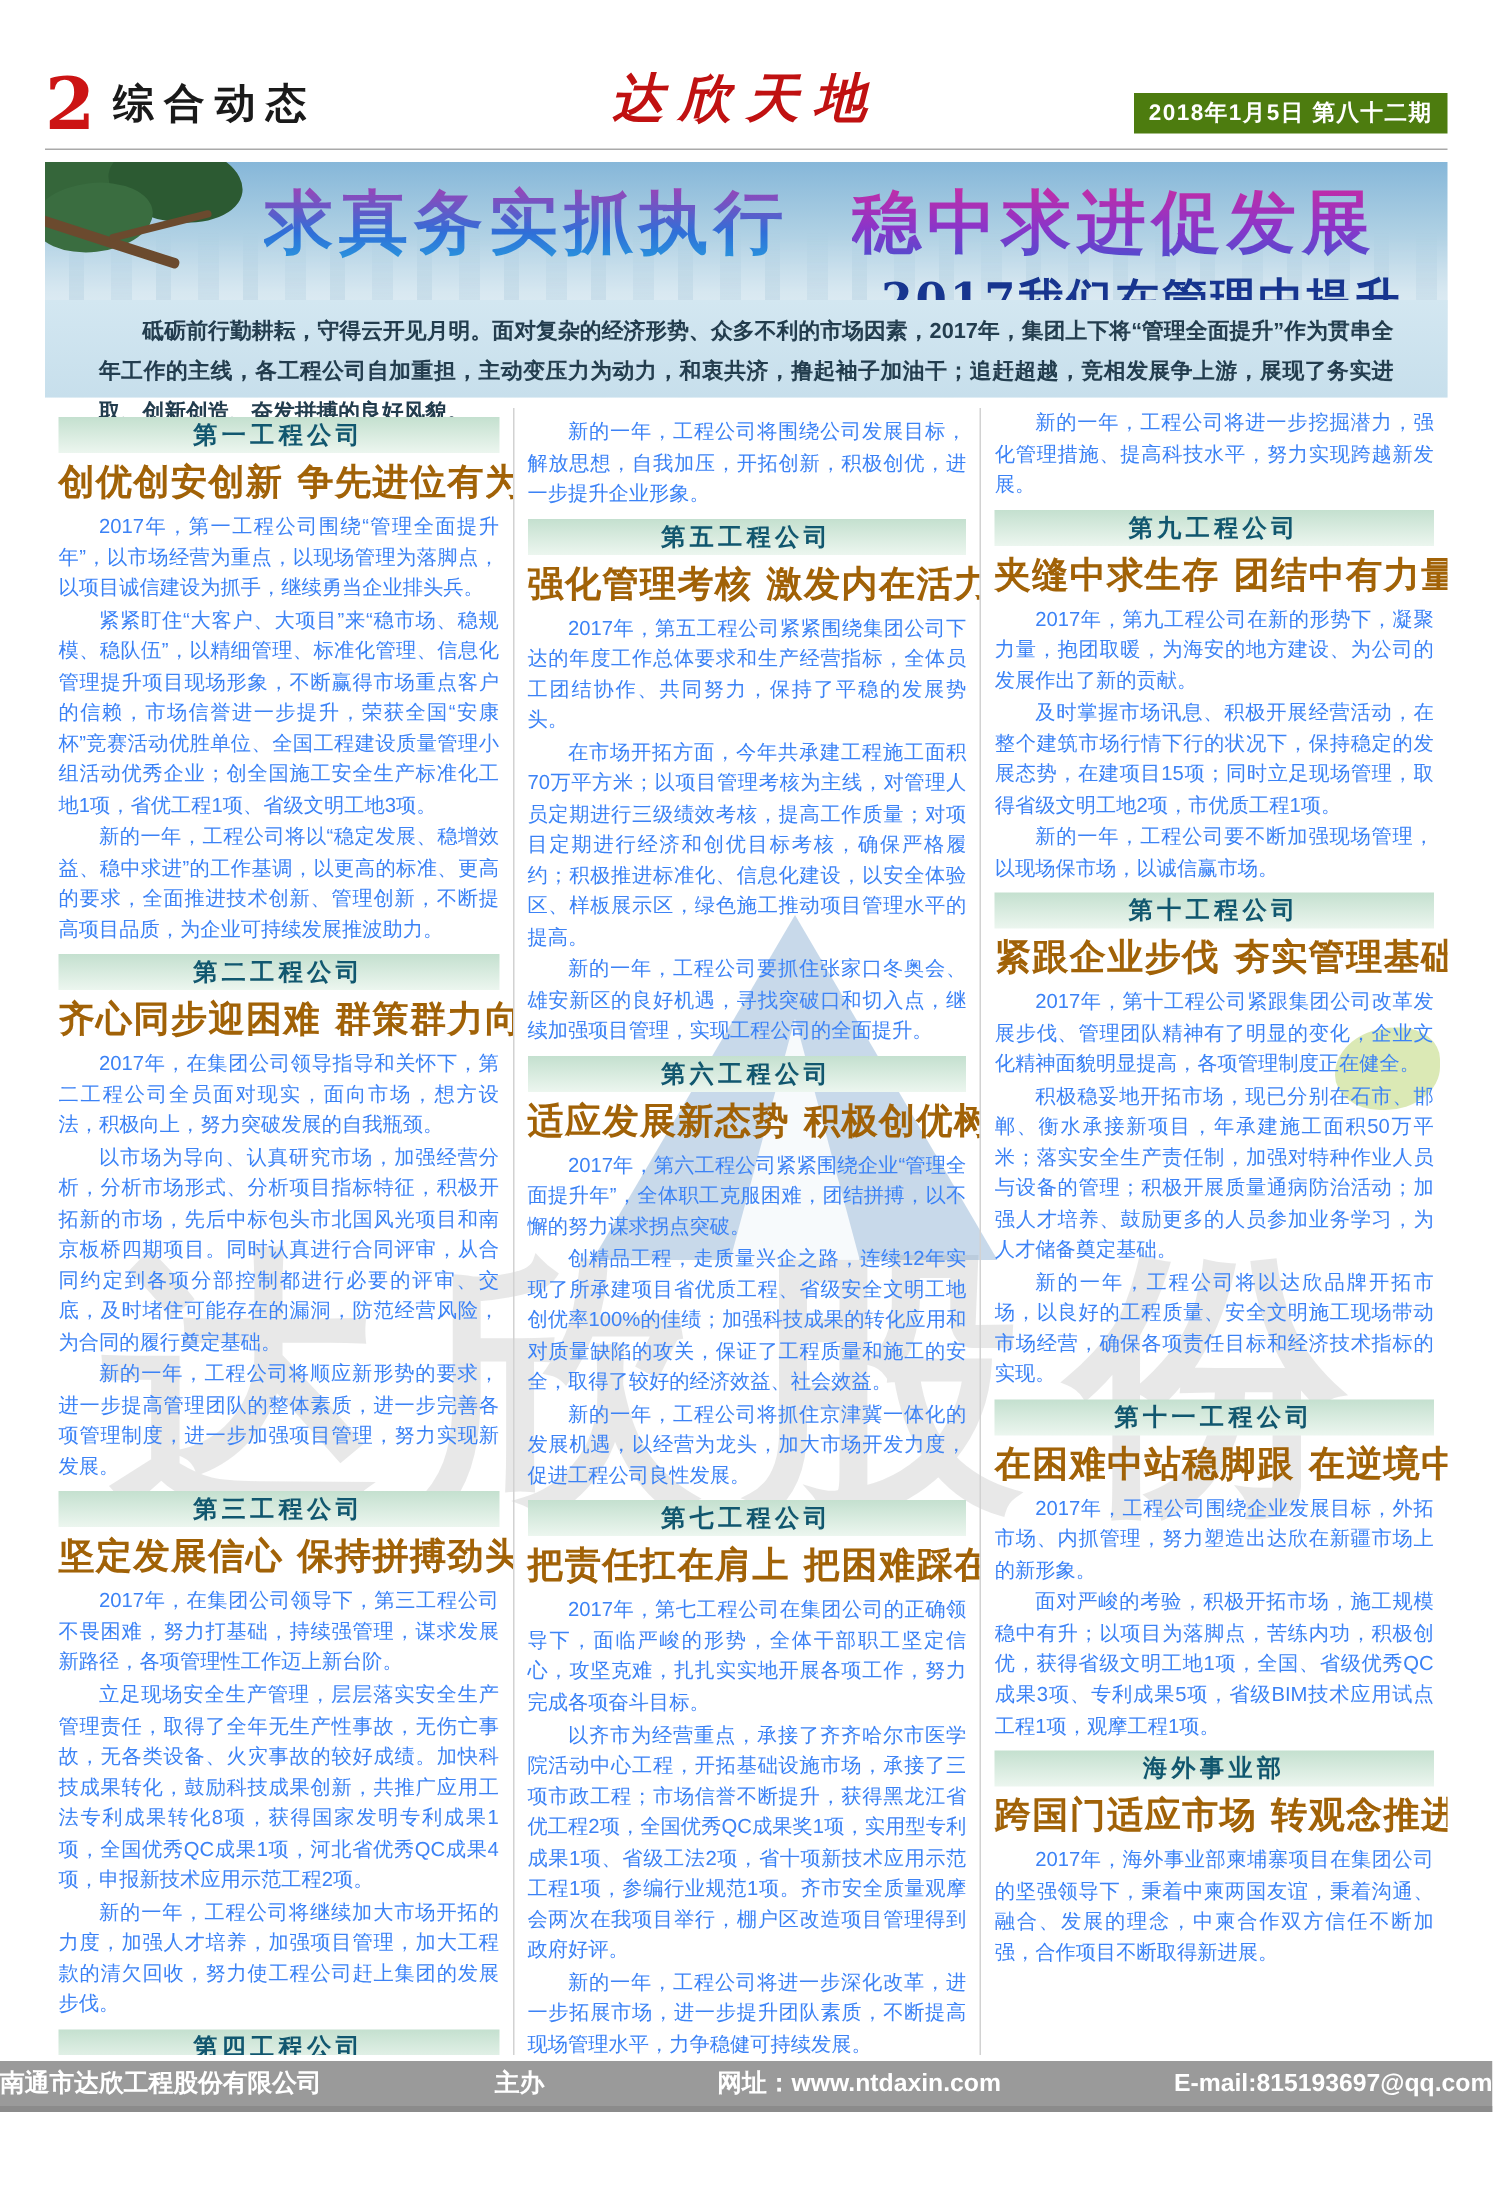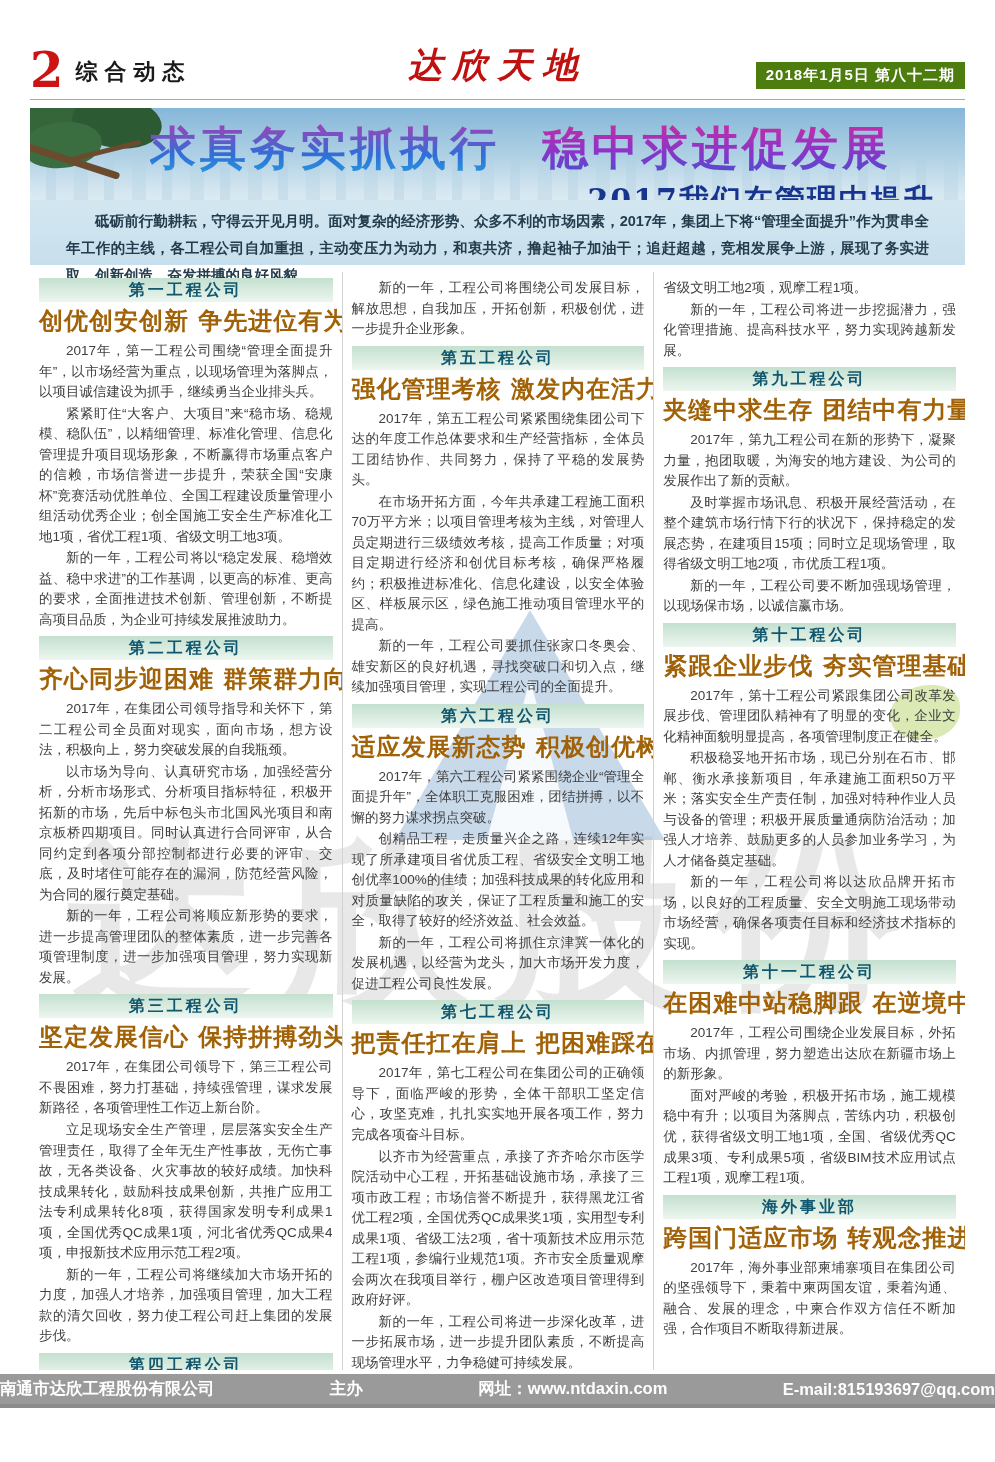--- a/index.html
+++ b/index.html
@@ -4,42 +4,42 @@
 <style>
   * { margin:0; padding:0; box-sizing:border-box; }
   html,body { background:#ffffff; }
   body { font-family:"Liberation Sans", sans-serif; width:995px; height:1462px; position:relative; overflow:hidden; }
   .page { position:absolute; inset:0; }
 
   
   .top-header { position:absolute; left:30px; right:30px; top:42px; height:58px;
     display:flex; align-items:flex-end; border-bottom:1px solid #a9a9a9; padding-bottom:8px; }
   .pageno { font-family:"DejaVu Serif", serif; font-size:48px; font-weight:bold; color:#cc1414; line-height:0.85; }
-  .section-name { font-size:22px; font-weight:bold; color:#1a1a1a; letter-spacing:7px; margin-left:12px; margin-bottom:4px; }
+  .section-name { font-size:27px; font-weight:bold; color:#1a1a1a; letter-spacing:7px; margin-left:12px; margin-bottom:4px; }
   .masthead { position:absolute; left:0; right:0; text-align:center; bottom:10px;
     font-family:"DejaVu Serif", serif; font-style:italic; font-weight:bold; font-size:35px;
     color:#c01111; letter-spacing:10px; }
   .issue-box { margin-left:auto; background:#4d7c0f; color:#fff; font-size:15px; font-weight:bold;
     padding:4px 10px; letter-spacing:1px; position:relative; z-index:2; margin-bottom:2px; }
 
   
   .banner { position:absolute; left:30px; right:30px; top:108px; height:157px; overflow:hidden;
     background:linear-gradient(180deg,#86b7d9 0%,#a9cde2 26%,#cfe3ee 55%,#eef6fa 100%); }
   .skyline { position:absolute; left:0; right:0; bottom:0; height:70%; opacity:0.35;
     background:repeating-linear-gradient(90deg, rgba(255,255,255,0.9) 0 16px, rgba(173,199,216,0.9) 16px 26px, rgba(255,255,255,0.7) 26px 44px, rgba(186,209,224,0.85) 44px 58px);
     -webkit-mask-image:linear-gradient(180deg,transparent 0,#000 60%); mask-image:linear-gradient(180deg,transparent 0,#000 60%); }
   .tree { position:absolute; left:-28px; top:-30px; width:190px; height:120px; }
   .tree .leaf { position:absolute; background:#2d5c33; border-radius:50%; }
   .tree .leaf.l1 { left:0; top:0; width:120px; height:70px; transform:rotate(-12deg); background:#35663a; }
   .tree .leaf.l2 { left:70px; top:18px; width:90px; height:52px; transform:rotate(8deg); background:#2c5a32; }
   .tree .leaf.l3 { left:20px; top:44px; width:80px; height:46px; transform:rotate(-6deg); background:#3a6d40; }
   .tree .branch { position:absolute; background:#6b4a2e; border-radius:3px; }
   .tree .b1 { left:10px; top:78px; width:110px; height:7px; transform:rotate(18deg); }
   .tree .b2 { left:70px; top:70px; width:70px; height:5px; transform:rotate(-14deg); }
-  .headline-row { position:absolute; top:10px; left:120px; right:21px; white-space:nowrap; }
+  .headline-row { position:absolute; top:10px; left:120px; right:21px; text-align:center; white-space:nowrap; }
   .headline-part { display:inline-block; font-family:"DejaVu Sans", sans-serif; font-weight:900; font-size:46px; letter-spacing:4px; }
   .hl1 { color:#2b63cf; }
   .hl2 { color:#a93bb4; margin-left:42px; }
   @supports ((-webkit-background-clip:text) or (background-clip:text)) {
     .hl1 { background:linear-gradient(180deg,#b23bb0 0%,#2f6fd8 60%,#27a3df 100%);
            -webkit-background-clip:text; background-clip:text; color:transparent; }
     .hl2 { background:linear-gradient(180deg,#d02b9e 0%,#8a35c9 55%,#3c55d0 100%);
            -webkit-background-clip:text; background-clip:text; color:transparent; }
   }
   .subheadline { position:absolute; top:72px; right:30px; font-family:"DejaVu Serif", serif;
@@ -50,21 +50,21 @@
 
   
   .main { position:absolute; left:30px; right:30px; top:272px; height:1098px; display:flex; }
   .col { width:311.6px; padding:0 9px; height:100%; overflow:hidden; position:relative; z-index:2; }
   .col + .col { border-left:1px solid #d2d2d2; }
   .art-band { margin-top:6px; text-align:center; font-size:16px; font-weight:bold; color:#11576f;
     letter-spacing:3px; background:linear-gradient(180deg,#c4e0cf 0%,#ecf6ef 100%); padding:2px 0 1px 0;
     font-family:"DejaVu Serif", serif; }
   .art-headline { text-align:center; font-size:24px; font-weight:bold; color:#a16207;
     letter-spacing:1px; padding:3px 0 4px 0; white-space:nowrap; font-family:"DejaVu Sans", sans-serif; }
-  .col p { font-size:13.5px; line-height:1.52; color:#404040; text-align:justify; text-indent:2em; margin-bottom:1px; }
+  .col p { font-size:13.5px; line-height:1.52; color:#3b82f6; text-align:justify; text-indent:2em; margin-bottom:1px; }
   .col p.no-indent { text-indent:0; }
 
   
   .watermark-text { position:absolute; left:30px; top:800px; width:935px; text-align:center;
     font-family:Liberation Sans, sans-serif; font-size:185px; font-weight:bold; color:rgba(150,150,150,0.22);
     letter-spacing:30px; white-space:nowrap; z-index:1; pointer-events:none; }
   .logo-wm { position:absolute; left:395px; top:610px; width:270px; height:230px; z-index:1; pointer-events:none; }
   .logo-wm .tri { position:absolute; left:0; top:0; width:100%; height:100%;
     background:rgba(125,165,205,0.42); clip-path:polygon(50% 0,100% 100%,0 100%); }
   .logo-wm .tri-cut { position:absolute; left:34%; top:30%; width:32%; height:70%;
@@ -157,21 +157,20 @@
 
       <div class="art-band">第七工程公司</div>
       <div class="art-headline">把责任扛在肩上 把困难踩在脚下</div>
       <p>2017年，第七工程公司在集团公司的正确领导下，面临严峻的形势，全体干部职工坚定信心，攻坚克难，扎扎实实地开展各项工作，努力完成各项奋斗目标。</p>
       <p>以齐市为经营重点，承接了齐齐哈尔市医学院活动中心工程，开拓基础设施市场，承接了三项市政工程；市场信誉不断提升，获得黑龙江省优工程2项，全国优秀QC成果奖1项，实用型专利成果1项、省级工法2项，省十项新技术应用示范工程1项，参编行业规范1项。齐市安全质量观摩会两次在我项目举行，棚户区改造项目管理得到政府好评。</p>
       <p>新的一年，工程公司将进一步深化改革，进一步拓展市场，进一步提升团队素质，不断提高现场管理水平，力争稳健可持续发展。</p>
 
     </div>
 
     <div class="col">
-      <p class="no-indent" style="margin-top:6px">省级文明工地2项，观摩工程1项。</p>
       <p>新的一年，工程公司将进一步挖掘潜力，强化管理措施、提高科技水平，努力实现跨越新发展。</p>
 
       <div class="art-band">第九工程公司</div>
       <div class="art-headline">夹缝中求生存 团结中有力量</div>
       <p>2017年，第九工程公司在新的形势下，凝聚力量，抱团取暖，为海安的地方建设、为公司的发展作出了新的贡献。</p>
       <p>及时掌握市场讯息、积极开展经营活动，在整个建筑市场行情下行的状况下，保持稳定的发展态势，在建项目15项；同时立足现场管理，取得省级文明工地2项，市优质工程1项。</p>
       <p>新的一年，工程公司要不断加强现场管理，以现场保市场，以诚信赢市场。</p>
 
       <div class="art-band">第十工程公司</div>
       <div class="art-headline">紧跟企业步伐  夯实管理基础</div>

